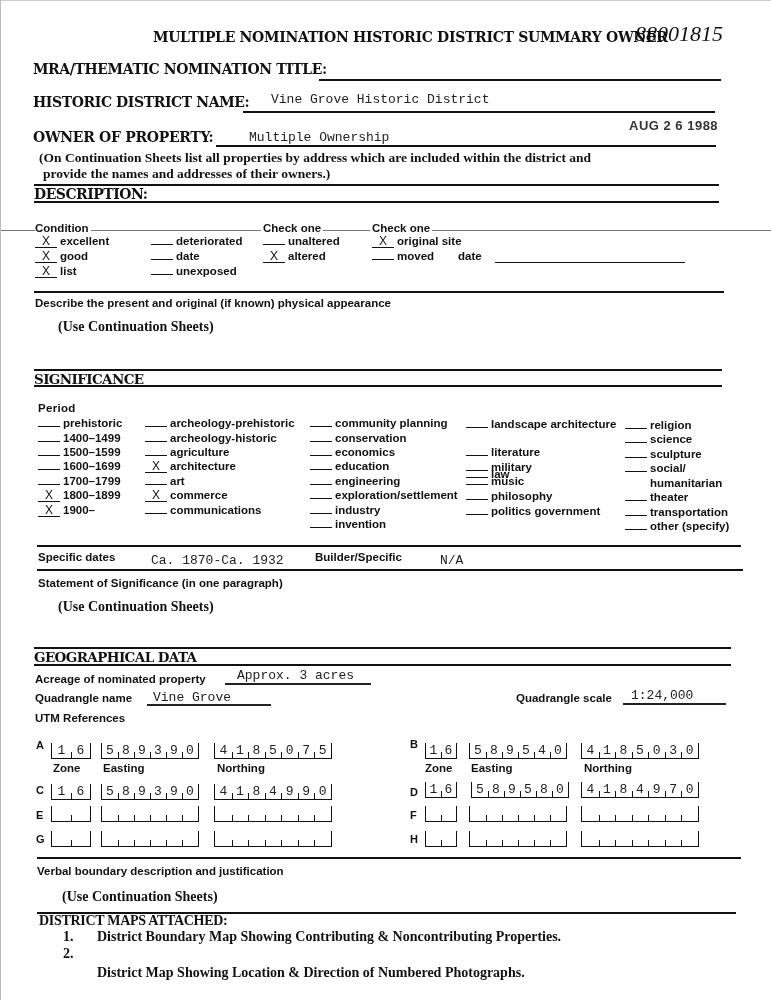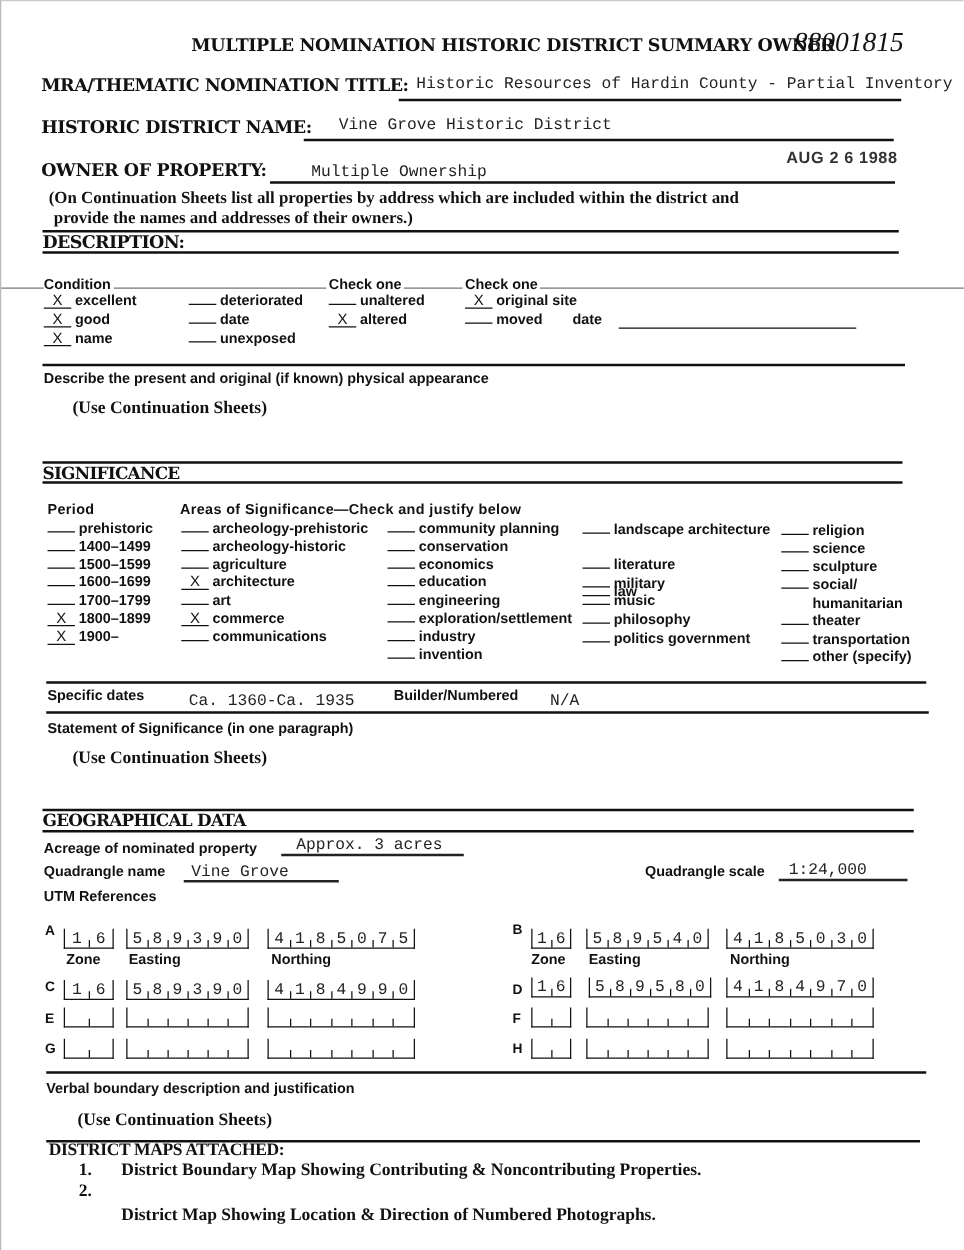--- a/index.html
+++ b/index.html
@@ -23,21 +23,20 @@
 </style>
 </head>
 <body>
 
 <div class="page">
 
   <div class="abs serif-b" style="left:152px; top:28px; font-size:14px; letter-spacing:-0.3px;">MULTIPLE NOMINATION HISTORIC DISTRICT SUMMARY OWNER</div>
   <div class="abs hand" style="left:634px; top:20px; font-size:22px;">88001815</div>
 
   <div class="abs serif-b" style="left:32px; top:60px; font-size:14px; letter-spacing:-0.4px;">MRA/THEMATIC NOMINATION TITLE:</div>
-  <div class="abs mono" style="left:332px; top:58px; font-size:13px;">Historic Resources of Hardin County - Partial Inventory</div>
   <div class="rule" style="left:318px; top:78px; width:402px;"></div>
 
   <div class="abs serif-b" style="left:32px; top:93px; font-size:14px; letter-spacing:-0.4px;">HISTORIC DISTRICT NAME:</div>
   <div class="abs mono" style="left:270px; top:91px; font-size:13px;">Vine Grove Historic District</div>
   <div class="rule" style="left:242px; top:110px; width:472px;"></div>
 
   <div class="abs sans-b" style="left:628px; top:117px; font-size:13px; color:#333; letter-spacing:0.5px;">AUG 2 6 1988</div>
 
   <div class="abs serif-b" style="left:32px; top:128px; font-size:14px; letter-spacing:-0.3px;">OWNER OF PROPERTY:</div>
   <div class="abs mono" style="left:248px; top:129px; font-size:13px;">Multiple Ownership</div>
@@ -49,21 +48,21 @@
   <div class="abs serif-b" style="left:33px; top:185px; font-size:14px; letter-spacing:-0.5px;">DESCRIPTION:</div>
   <div class="rule" style="left:33px; top:200px; width:685px;"></div>
 
   <div class="rule-thin" style="left:0px; top:229px; width:771px; background:#777;"></div>
   <div class="abs sans-b" style="left:34px; top:221px; font-size:11.5px; background:#fff; padding-right:2px;">Condition</div>
   <div class="abs sans-b" style="left:260px; top:221px; font-size:11.5px; background:#fff; padding:0 2px;">Check one</div>
   <div class="abs sans-b" style="left:369px; top:221px; font-size:11.5px; background:#fff; padding:0 2px;">Check one</div>
 
   <div class="chk-item sans-b" style="left:34px; top:234px;"><span class="blank">X</span><span>excellent</span></div>
   <div class="chk-item sans-b" style="left:34px; top:249px;"><span class="blank">X</span><span>good</span></div>
-  <div class="chk-item sans-b" style="left:34px; top:264px;"><span class="blank">X</span><span>name</span></div>
+  <div class="chk-item sans-b" style="left:34px; top:264px;"><span class="blank">X</span><span>list</span></div>
   <div class="chk-item sans-b" style="left:150px; top:234px;"><span class="blank"></span><span>deteriorated</span></div>
   <div class="chk-item sans-b" style="left:150px; top:249px;"><span class="blank"></span><span>date</span></div>
   <div class="chk-item sans-b" style="left:150px; top:264px;"><span class="blank"></span><span>unexposed</span></div>
 
   <div class="chk-item sans-b" style="left:262px; top:234px;"><span class="blank"></span><span>unaltered</span></div>
   <div class="chk-item sans-b" style="left:262px; top:249px;"><span class="blank">X</span><span>altered</span></div>
 
   <div class="chk-item sans-b" style="left:371px; top:234px;"><span class="blank">X</span><span>original site</span></div>
   <div class="chk-item sans-b" style="left:371px; top:249px;"><span class="blank"></span><span>moved</span></div>
   <div class="chk-item sans-b" style="left:457px; top:249px;">date</div>
@@ -71,21 +70,20 @@
 
   <div class="rule" style="left:33px; top:290px; width:690px;"></div>
   <div class="abs sans-b" style="left:34px; top:296px; font-size:11.5px;">Describe the present and original (if known) physical appearance</div>
   <div class="abs serif" style="left:57px; top:318px; font-size:14px; font-weight:bold;">(Use Continuation Sheets)</div>
 
   <div class="rule" style="left:33px; top:368px; width:688px;"></div>
   <div class="abs serif-b" style="left:33px; top:370px; font-size:13.5px; letter-spacing:-0.6px;">SIGNIFICANCE</div>
   <div class="rule" style="left:33px; top:384px; width:688px;"></div>
 
   <div class="abs sans-b" style="left:37px; top:401px; font-size:11.5px; letter-spacing:0.3px;">Period</div>
-  <div class="abs sans-b" style="left:143px; top:401px; font-size:11.5px; letter-spacing:0.3px;">Areas of Significance—Check and justify below</div>
 
   <div class="chk-item sans-b" style="left:37px; top:416px;"><span class="blank"></span><span>prehistoric</span></div>
   <div class="chk-item sans-b" style="left:37px; top:431px;"><span class="blank"></span><span>1400–1499</span></div>
   <div class="chk-item sans-b" style="left:37px; top:445px;"><span class="blank"></span><span>1500–1599</span></div>
   <div class="chk-item sans-b" style="left:37px; top:459px;"><span class="blank"></span><span>1600–1699</span></div>
   <div class="chk-item sans-b" style="left:37px; top:474px;"><span class="blank"></span><span>1700–1799</span></div>
   <div class="chk-item sans-b" style="left:37px; top:488px;"><span class="blank">X</span><span>1800–1899</span></div>
   <div class="chk-item sans-b" style="left:37px; top:503px;"><span class="blank">X</span><span>1900–</span></div>
 
   <div class="chk-item sans-b" style="left:144px; top:416px;"><span class="blank"></span><span>archeology-prehistoric</span></div>
@@ -117,22 +115,22 @@
   <div class="chk-item sans-b" style="left:624px; top:432px;"><span class="blank"></span><span>science</span></div>
   <div class="chk-item sans-b" style="left:624px; top:447px;"><span class="blank"></span><span>sculpture</span></div>
   <div class="chk-item sans-b" style="left:624px; top:461px;"><span class="blank"></span><span>social/</span></div>
   <div class="chk-item sans-b" style="left:649px; top:476px;">humanitarian</div>
   <div class="chk-item sans-b" style="left:624px; top:490px;"><span class="blank"></span><span>theater</span></div>
   <div class="chk-item sans-b" style="left:624px; top:505px;"><span class="blank"></span><span>transportation</span></div>
   <div class="chk-item sans-b" style="left:624px; top:519px;"><span class="blank"></span><span>other (specify)</span></div>
 
   <div class="rule" style="left:36px; top:544px; width:704px;"></div>
   <div class="abs sans-b" style="left:37px; top:550px; font-size:11.5px;">Specific dates</div>
-  <div class="abs mono" style="left:150px; top:552px; font-size:13px;">Ca. 1360-Ca. 1935</div>
-  <div class="abs sans-b" style="left:314px; top:550px; font-size:11.5px;">Builder/Numbered</div>
+  <div class="abs mono" style="left:150px; top:552px; font-size:13px;">Ca. 1870-Ca. 1932</div>
+  <div class="abs sans-b" style="left:314px; top:550px; font-size:11.5px;">Builder/Specific</div>
   <div class="abs mono" style="left:439px; top:552px; font-size:13px;">N/A</div>
   <div class="rule" style="left:36px; top:568px; width:706px;"></div>
 
   <div class="abs sans-b" style="left:37px; top:576px; font-size:11.5px;">Statement of Significance (in one paragraph)</div>
   <div class="abs serif" style="left:57px; top:598px; font-size:14px; font-weight:bold;">(Use Continuation Sheets)</div>
 
   <div class="rule" style="left:33px; top:646px; width:697px;"></div>
   <div class="abs serif-b" style="left:33px; top:648px; font-size:13.5px; letter-spacing:-0.6px;">GEOGRAPHICAL DATA</div>
   <div class="rule" style="left:33px; top:663px; width:697px;"></div>
 

